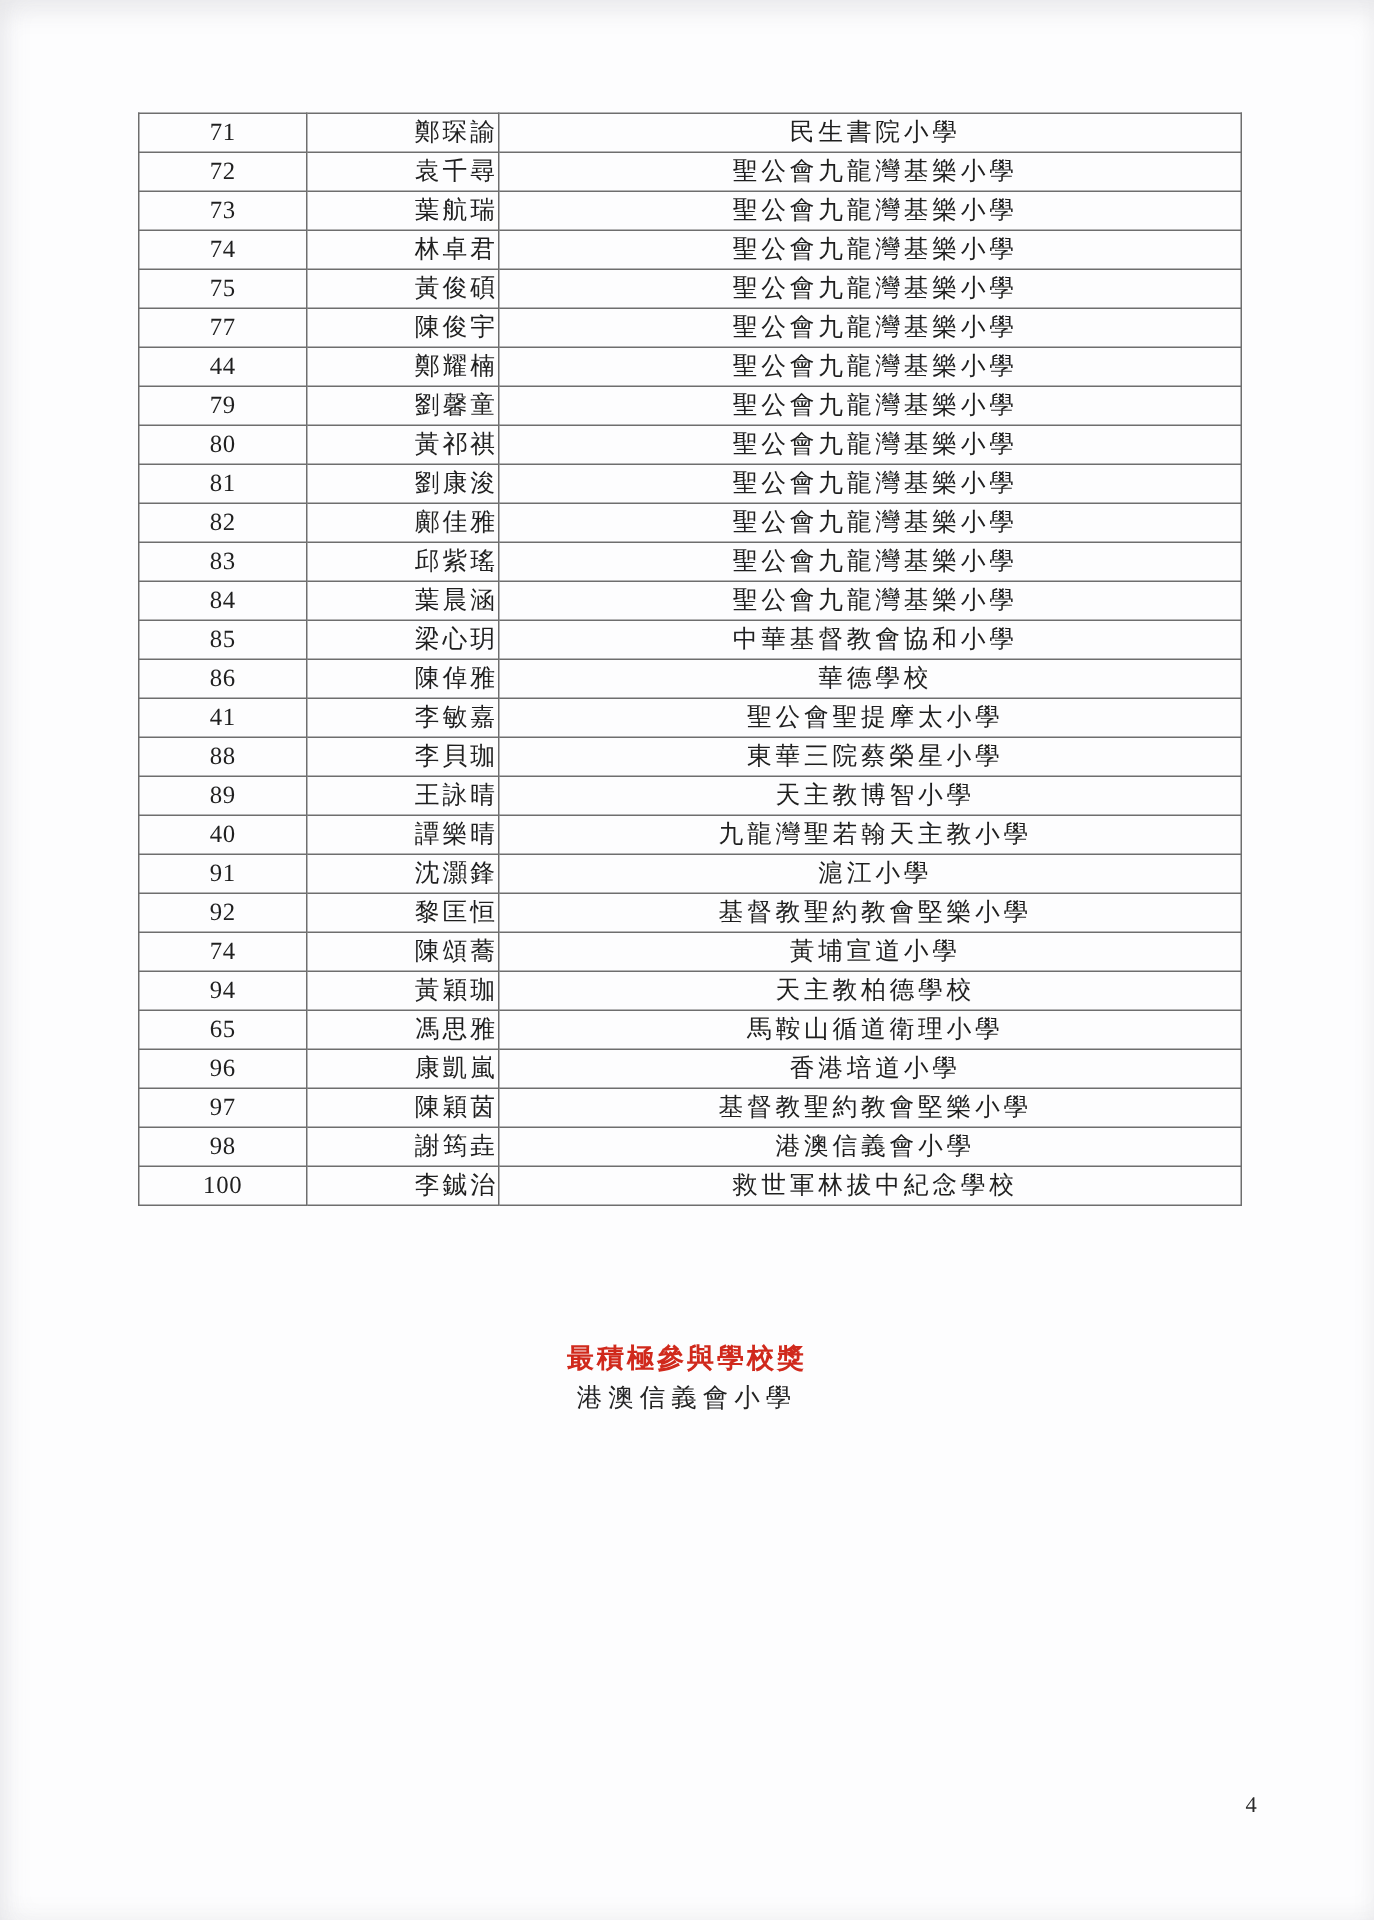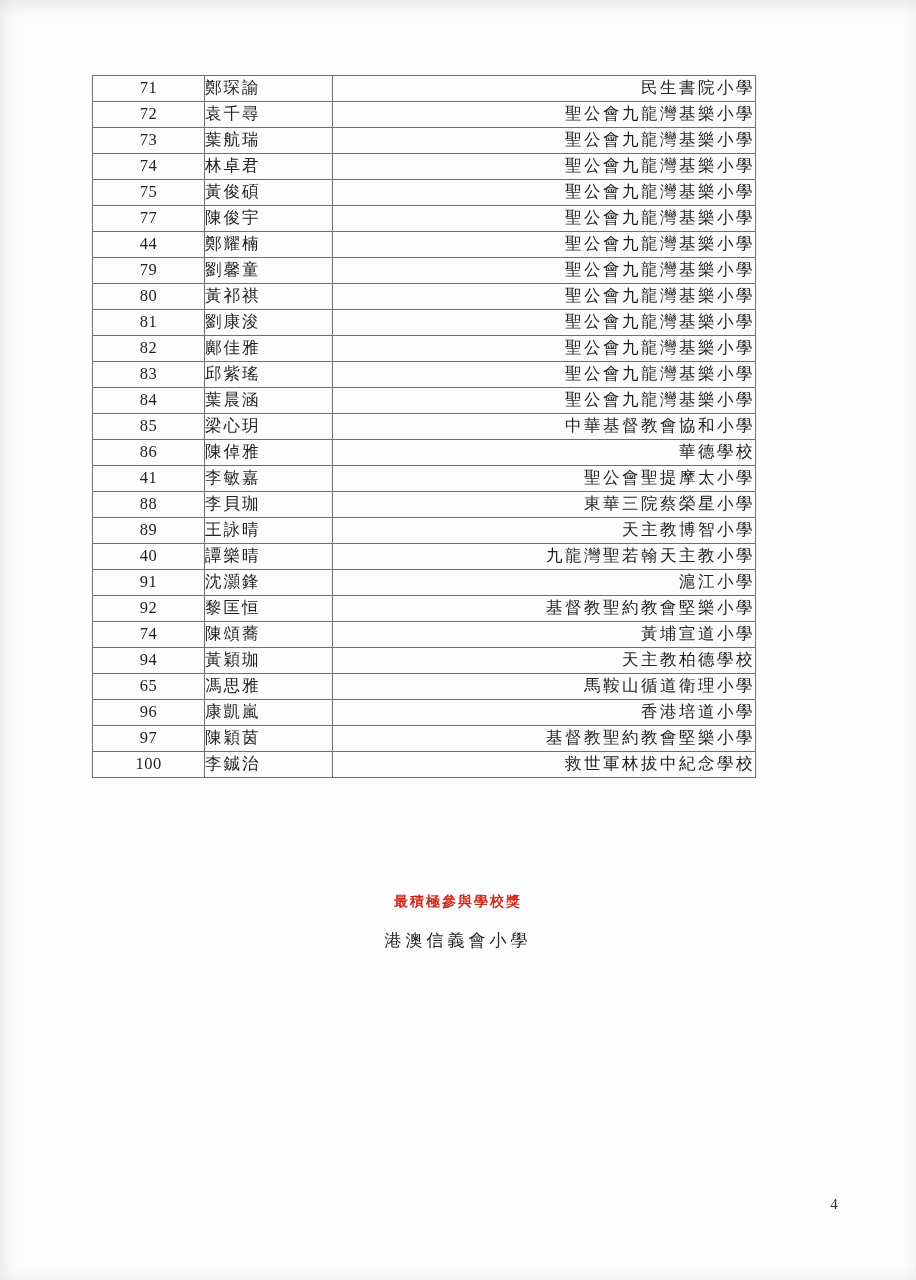--- a/index.html
+++ b/index.html
@@ -21,61 +21,61 @@
     inset: 0;
     pointer-events: none;
     box-shadow: inset 0 10px 14px rgba(120,120,130,0.10),
                 inset 10px 0 14px rgba(120,120,130,0.05),
                 inset 0 -8px 12px rgba(120,120,130,0.04);
   }
   .winners-table {
     position: absolute;
     left: 92px;
     top: 75px;
-    width: 664px;
+    width: 736px;
     border-collapse: collapse;
     table-layout: fixed;
   }
   .winners-table td {
     border: 1px solid #6e6e6e;
     height: 25.0px;
     font-size: 16.5px;
     line-height: 1;
     padding: 0;
     white-space: nowrap;
     overflow: hidden;
   }
   .winners-table col.c-no     { width: 112px; }
   .winners-table col.c-name   { width: 128px; }
   .winners-table col.c-school { width: auto; }
   .winners-table td.no {
     text-align: center;
     letter-spacing: 0.5px;
   }
   .winners-table td.name {
-    text-align: left;
+    text-align: right;
     letter-spacing: 2px;
   }
   .winners-table td.school {
-    text-align: right;
+    text-align: center;
     padding-left: 7px;
     letter-spacing: 2.5px;
   }
   .award {
     position: absolute;
     left: 0;
     top: 893px;
     width: 916px;
     text-align: center;
   }
   .award-title {
-    font-size: 14px;
+    font-size: 18px;
     font-weight: bold;
     letter-spacing: 2px;
-    margin-bottom: 18px;
+    margin-bottom: 3px;
   }
   .award-school {
     font-size: 17px;
     letter-spacing: 4px;
     color: #242424;
   }
   .page-number {
     position: absolute;
     left: 820px;
     top: 1196px;
@@ -221,20 +221,25 @@
         <td class="no">96</td>
         <td class="name">康凱嵐</td>
         <td class="school">香港培道小學</td>
       </tr>
       <tr>
         <td class="no">97</td>
         <td class="name">陳穎茵</td>
         <td class="school">基督教聖約教會堅樂小學</td>
       </tr>
       <tr>
+        <td class="no">98</td>
+        <td class="name">謝筠垚</td>
+        <td class="school">港澳信義會小學</td>
+      </tr>
+      <tr>
         <td class="no">100</td>
         <td class="name">李鋮治</td>
         <td class="school">救世軍林拔中紀念學校</td>
       </tr>
     </tbody>
 </table>
 
 <div class="award">
   <div class="award-title" style="color: rgb(208, 41, 28);">最積極參與學校獎</div>
   <div class="award-school">港澳信義會小學</div>

